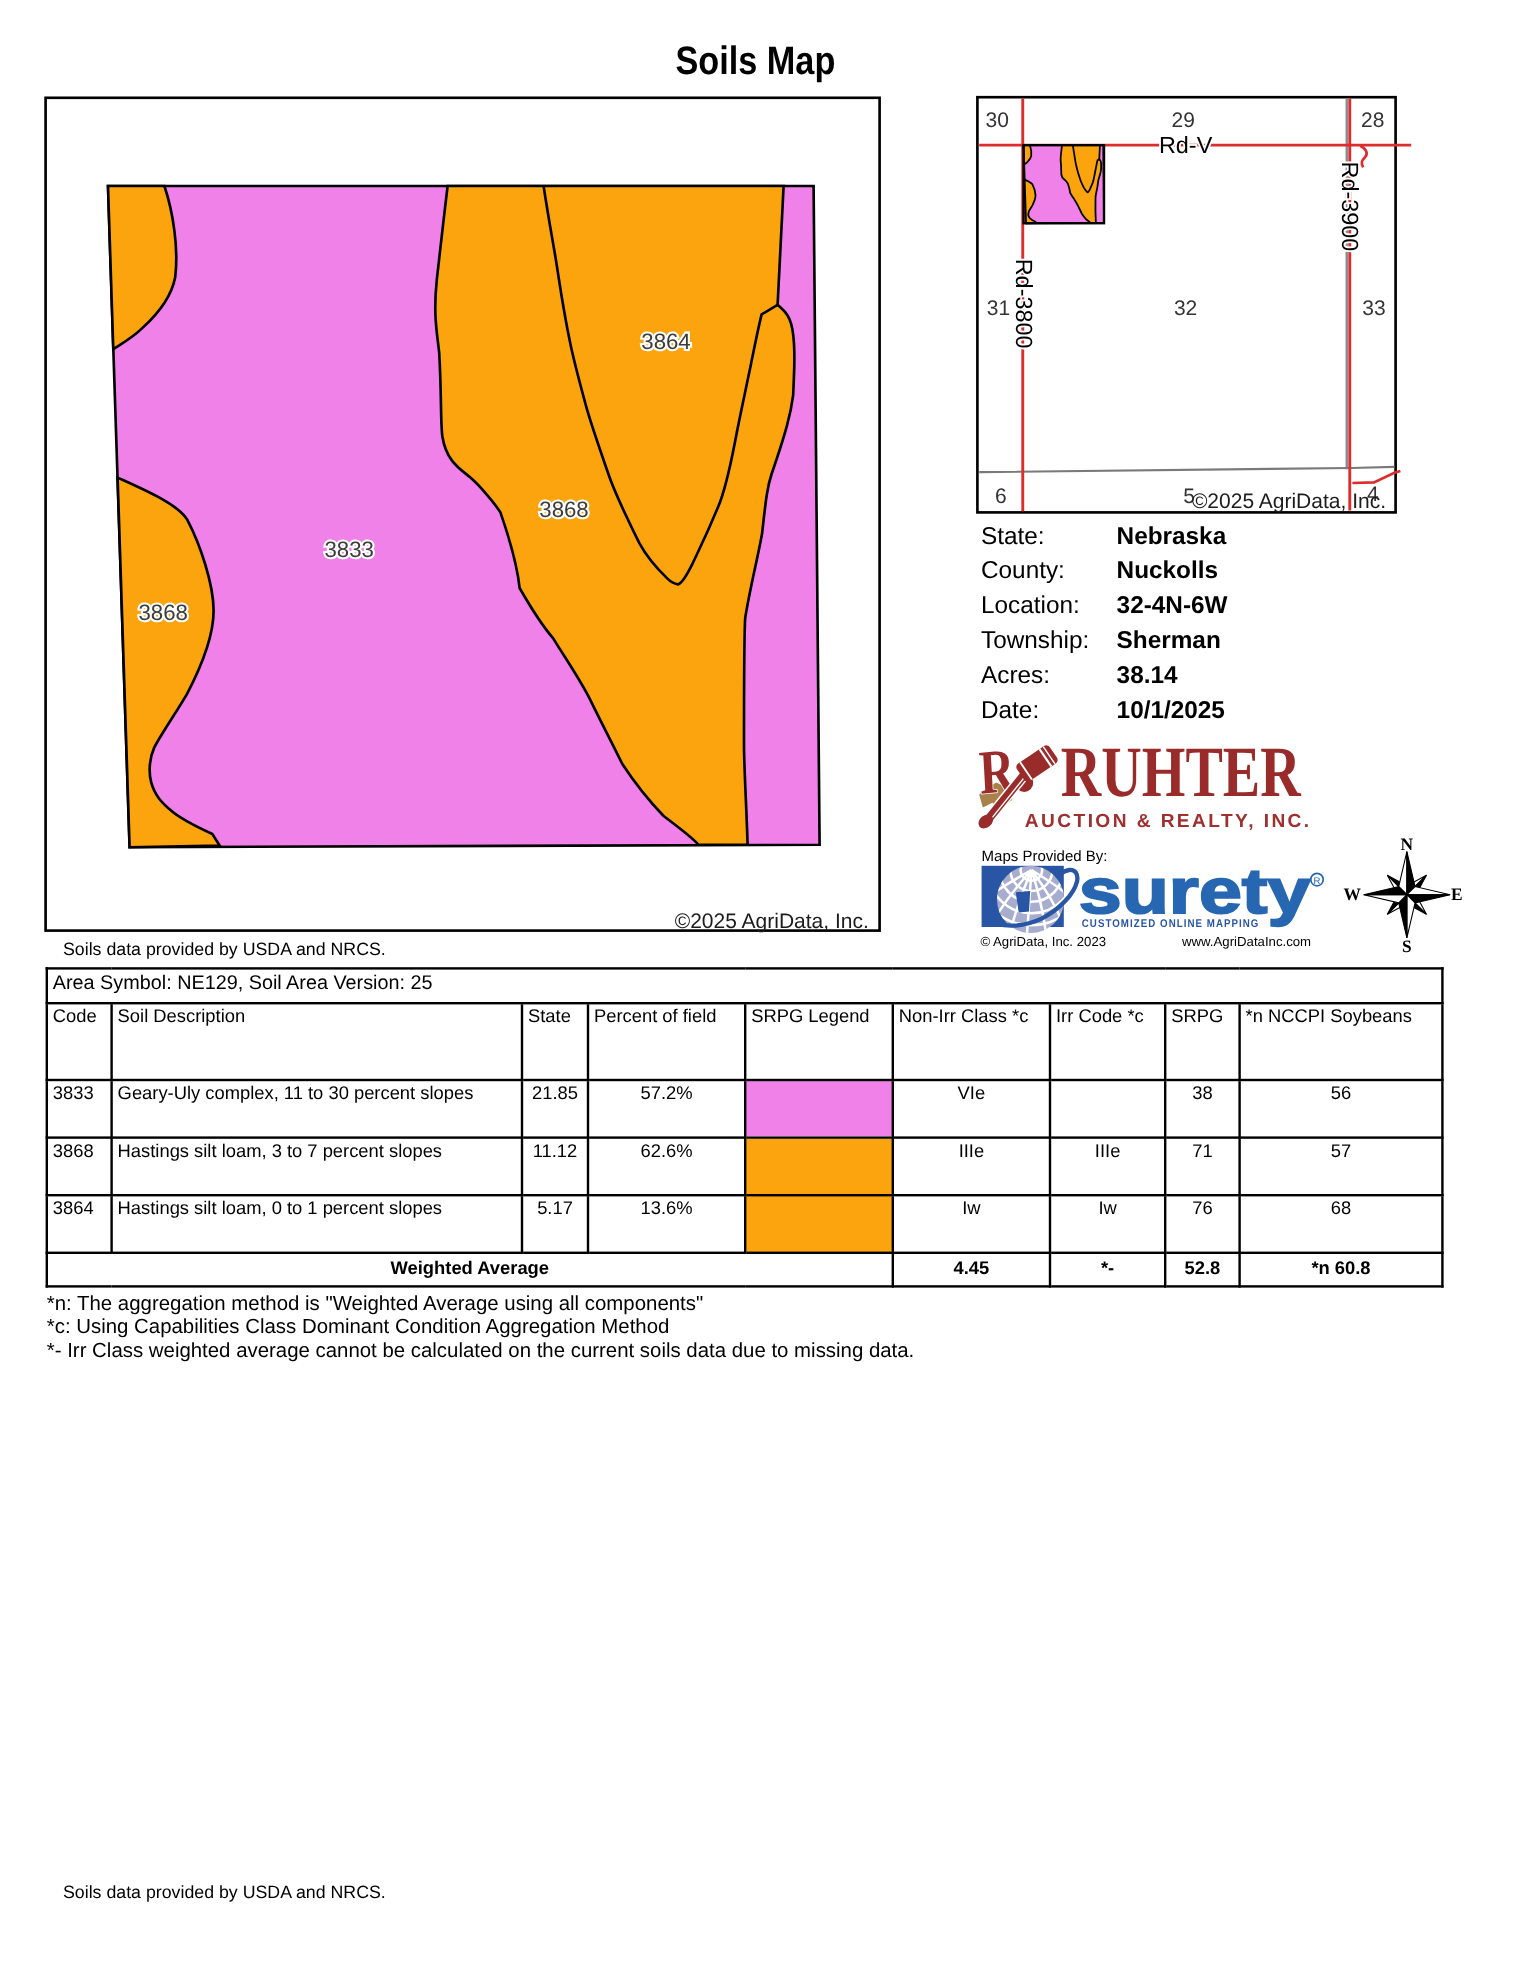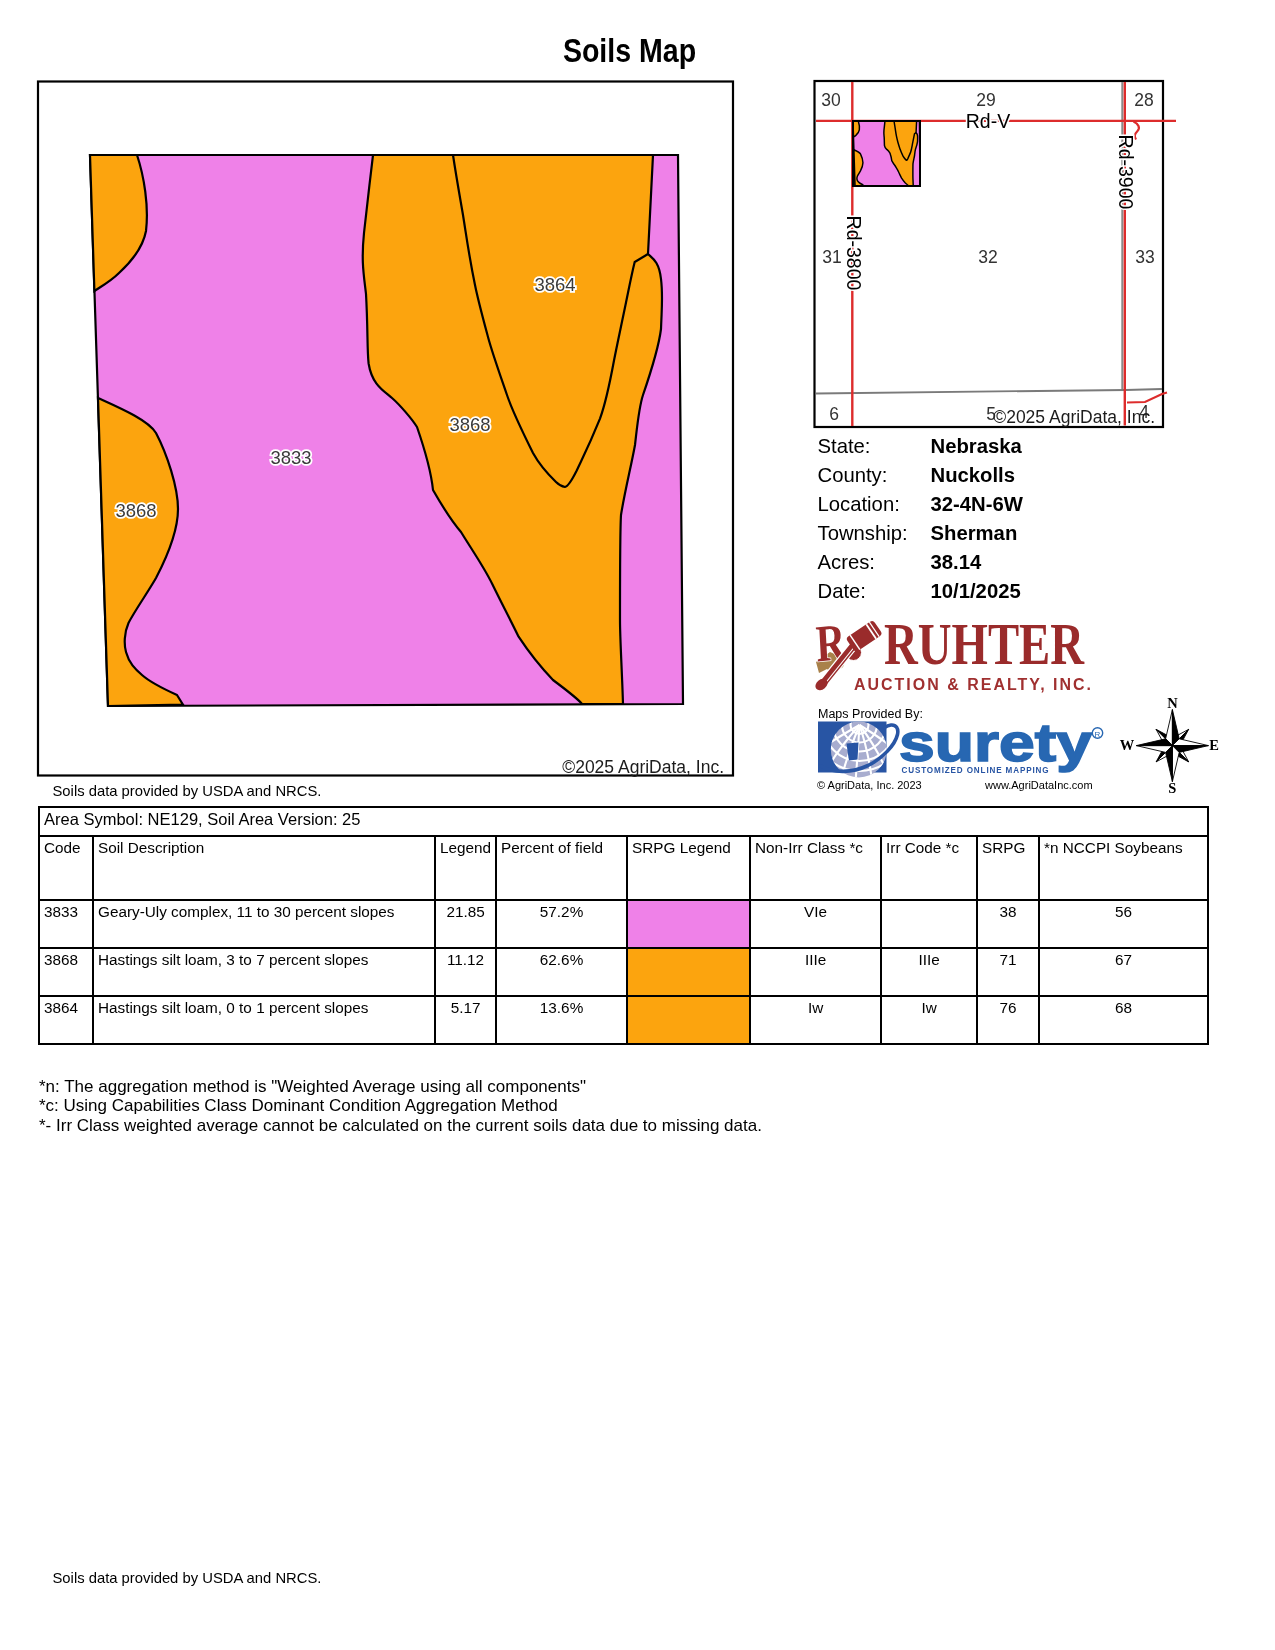--- a/index.html
+++ b/index.html
@@ -235,21 +235,21 @@
     </colgroup>
 
 <tbody>
       <tr style="height:29px">
         <td colspan="9" style="font-size:16.5px">Area Symbol: NE129, Soil Area Version: 25</td>
       </tr>
 
 <tr style="height:64px">
         <td>Code</td>
         <td>Soil Description</td>
-        <td>Legend</td>
+        <td>State</td>
         <td>Percent of field</td>
         <td>SRPG Legend</td>
         <td>Non-Irr Class *c</td>
         <td>Irr Code *c</td>
         <td>SRPG</td>
         <td>*n NCCPI Soybeans</td>
       </tr>
 
 <tr style="height:48px">
         <td>3833</td>
@@ -265,33 +265,40 @@
 
 <tr style="height:48px">
         <td>3868</td>
         <td>Hastings silt loam, 3 to 7 percent slopes</td>
         <td class="r">11.12</td>
         <td class="r">62.6%</td>
         <td style="background:#FCA40E;padding:0"></td>
         <td class="r">IIIe</td>
         <td class="r">IIIe</td>
         <td class="r">71</td>
-        <td class="r">67</td>
+        <td class="r">57</td>
       </tr>
 
 <tr style="height:48px">
         <td>3864</td>
         <td>Hastings silt loam, 0 to 1 percent slopes</td>
         <td class="r">5.17</td>
         <td class="r">13.6%</td>
         <td style="background:#FCA40E;padding:0"></td>
         <td class="r">Iw</td>
         <td class="r">Iw</td>
         <td class="r">76</td>
         <td class="r">68</td>
       </tr>
 
+<tr style="height:28px">
+        <td colspan="5" class="r b" style="vertical-align:middle">Weighted Average</td>
+        <td class="r b" style="vertical-align:middle">4.45</td>
+        <td class="r b" style="vertical-align:middle">*-</td>
+        <td class="r b" style="vertical-align:middle">52.8</td>
+        <td class="r b" style="vertical-align:middle">*n 60.8</td>
+      </tr>
 </tbody>
   </table>
 
 <div class="abs" style="left:39px;top:1077px;font-size:17px;line-height:19.4px;">*n: The aggregation method is "Weighted Average using all components"<br>*c: Using Capabilities Class Dominant Condition Aggregation Method<br>*- Irr Class weighted average cannot be calculated on the current soils data due to missing data.</div>
 
 <div class="abs" style="left:52.5px;top:1570px;font-size:14.8px;">Soils data provided by USDA and NRCS.</div>
 
 </body></html>

